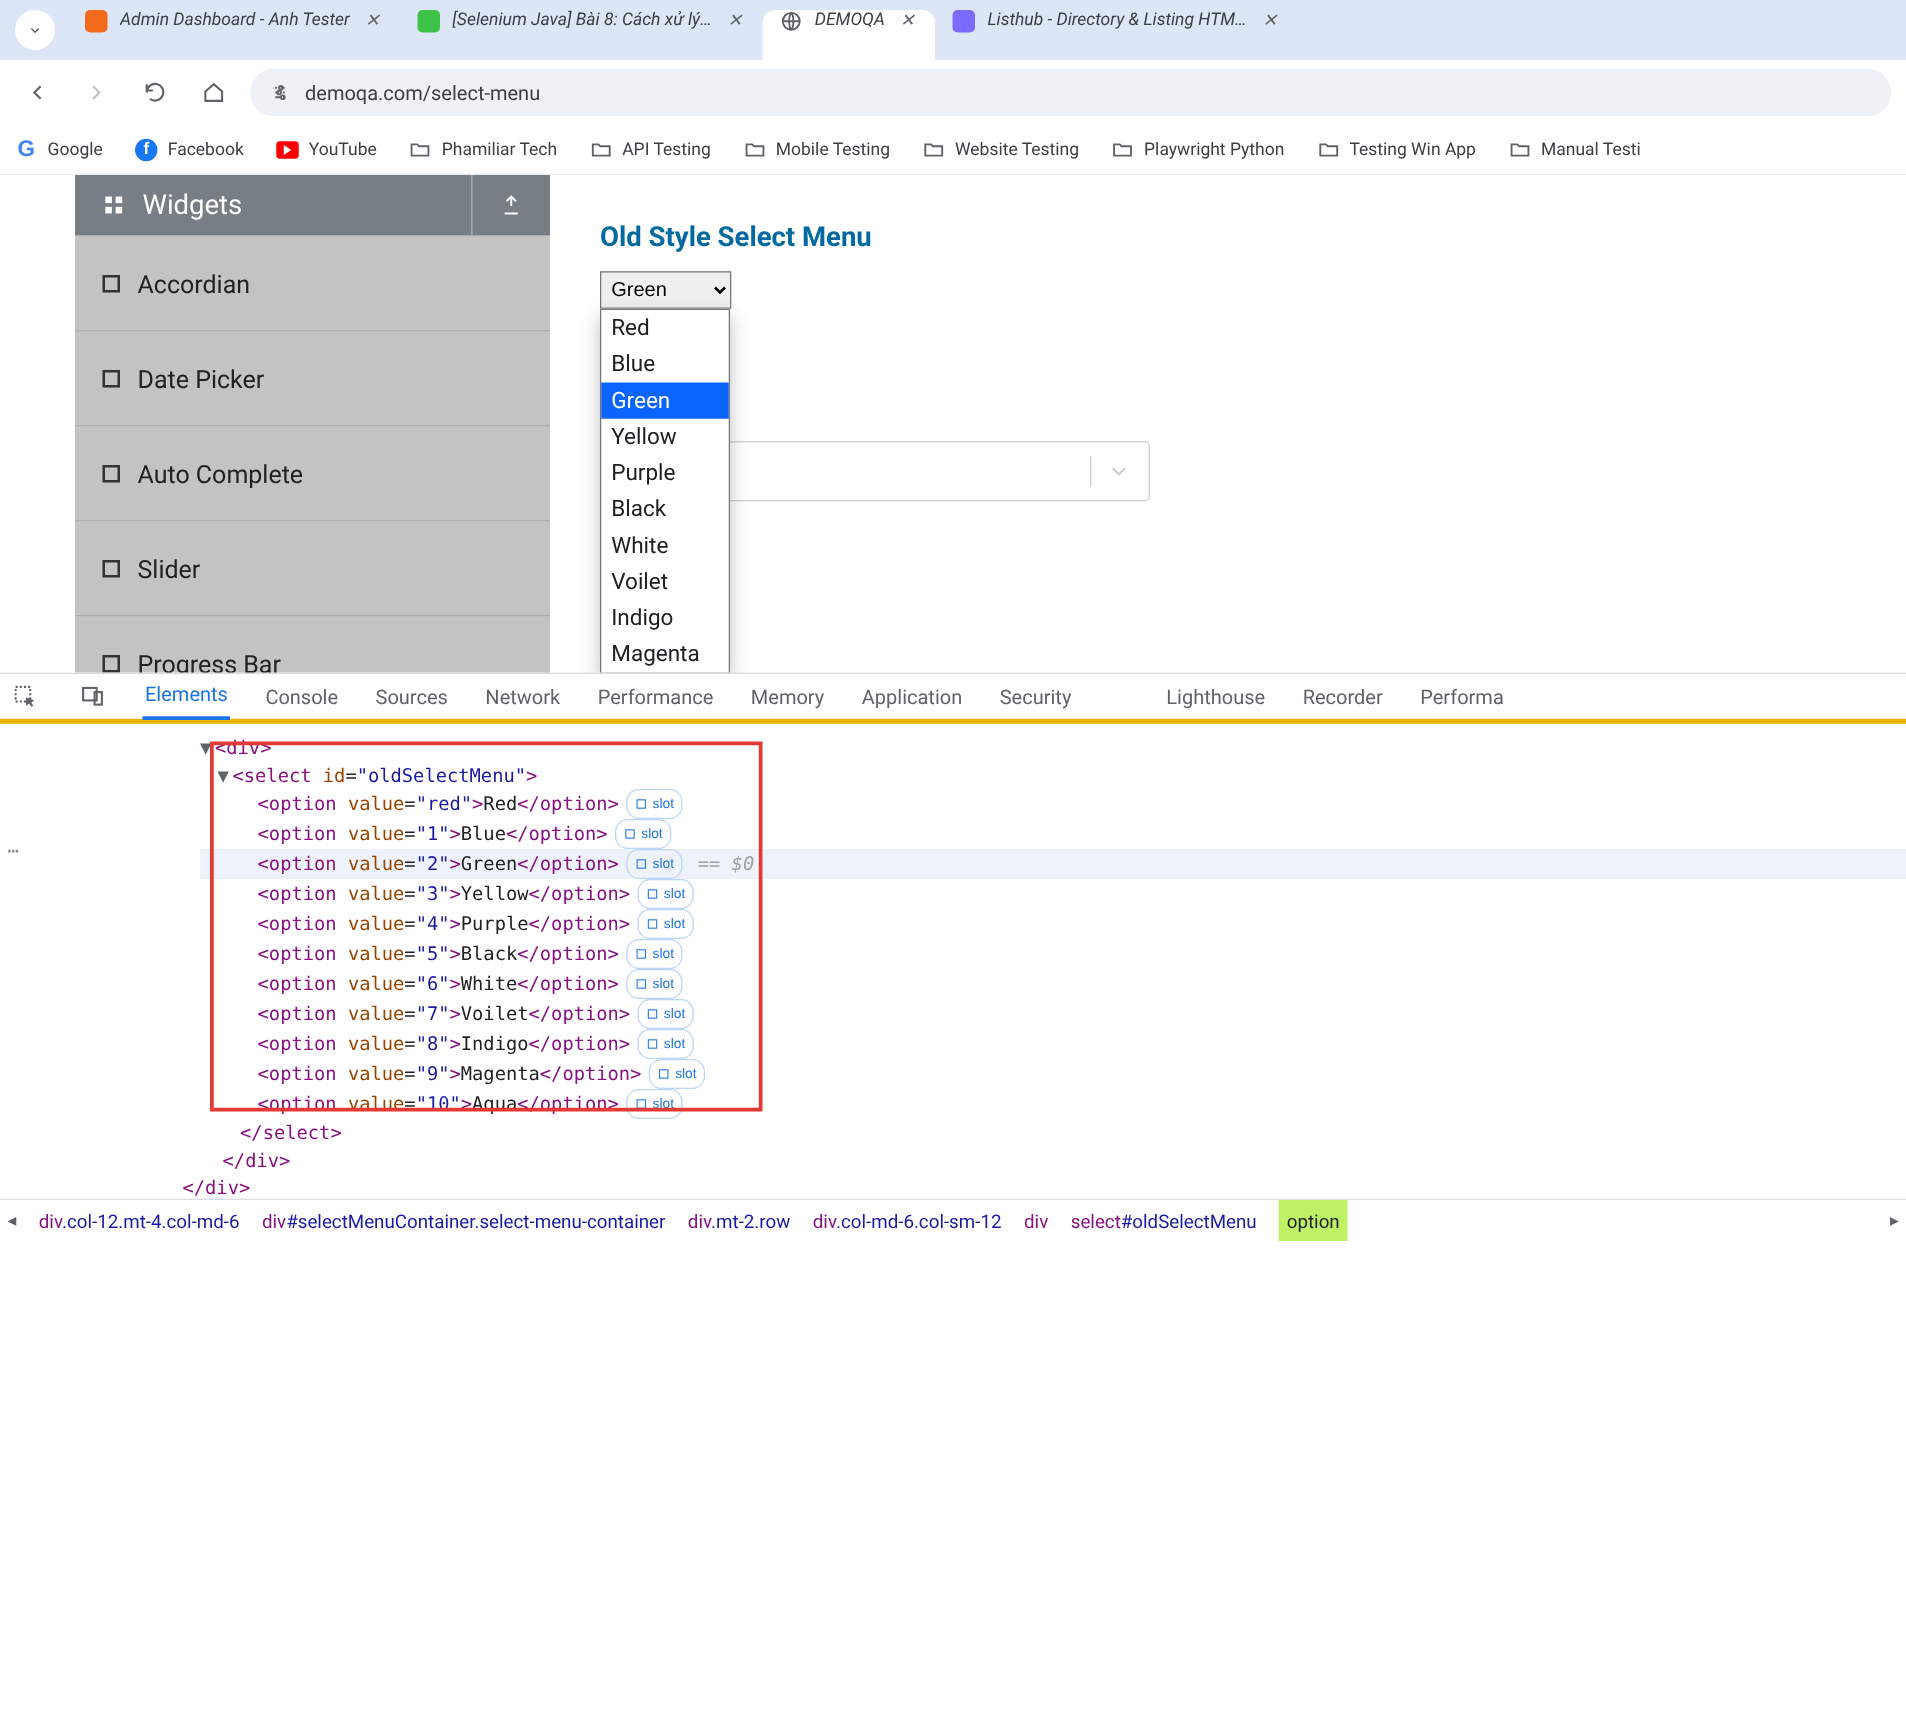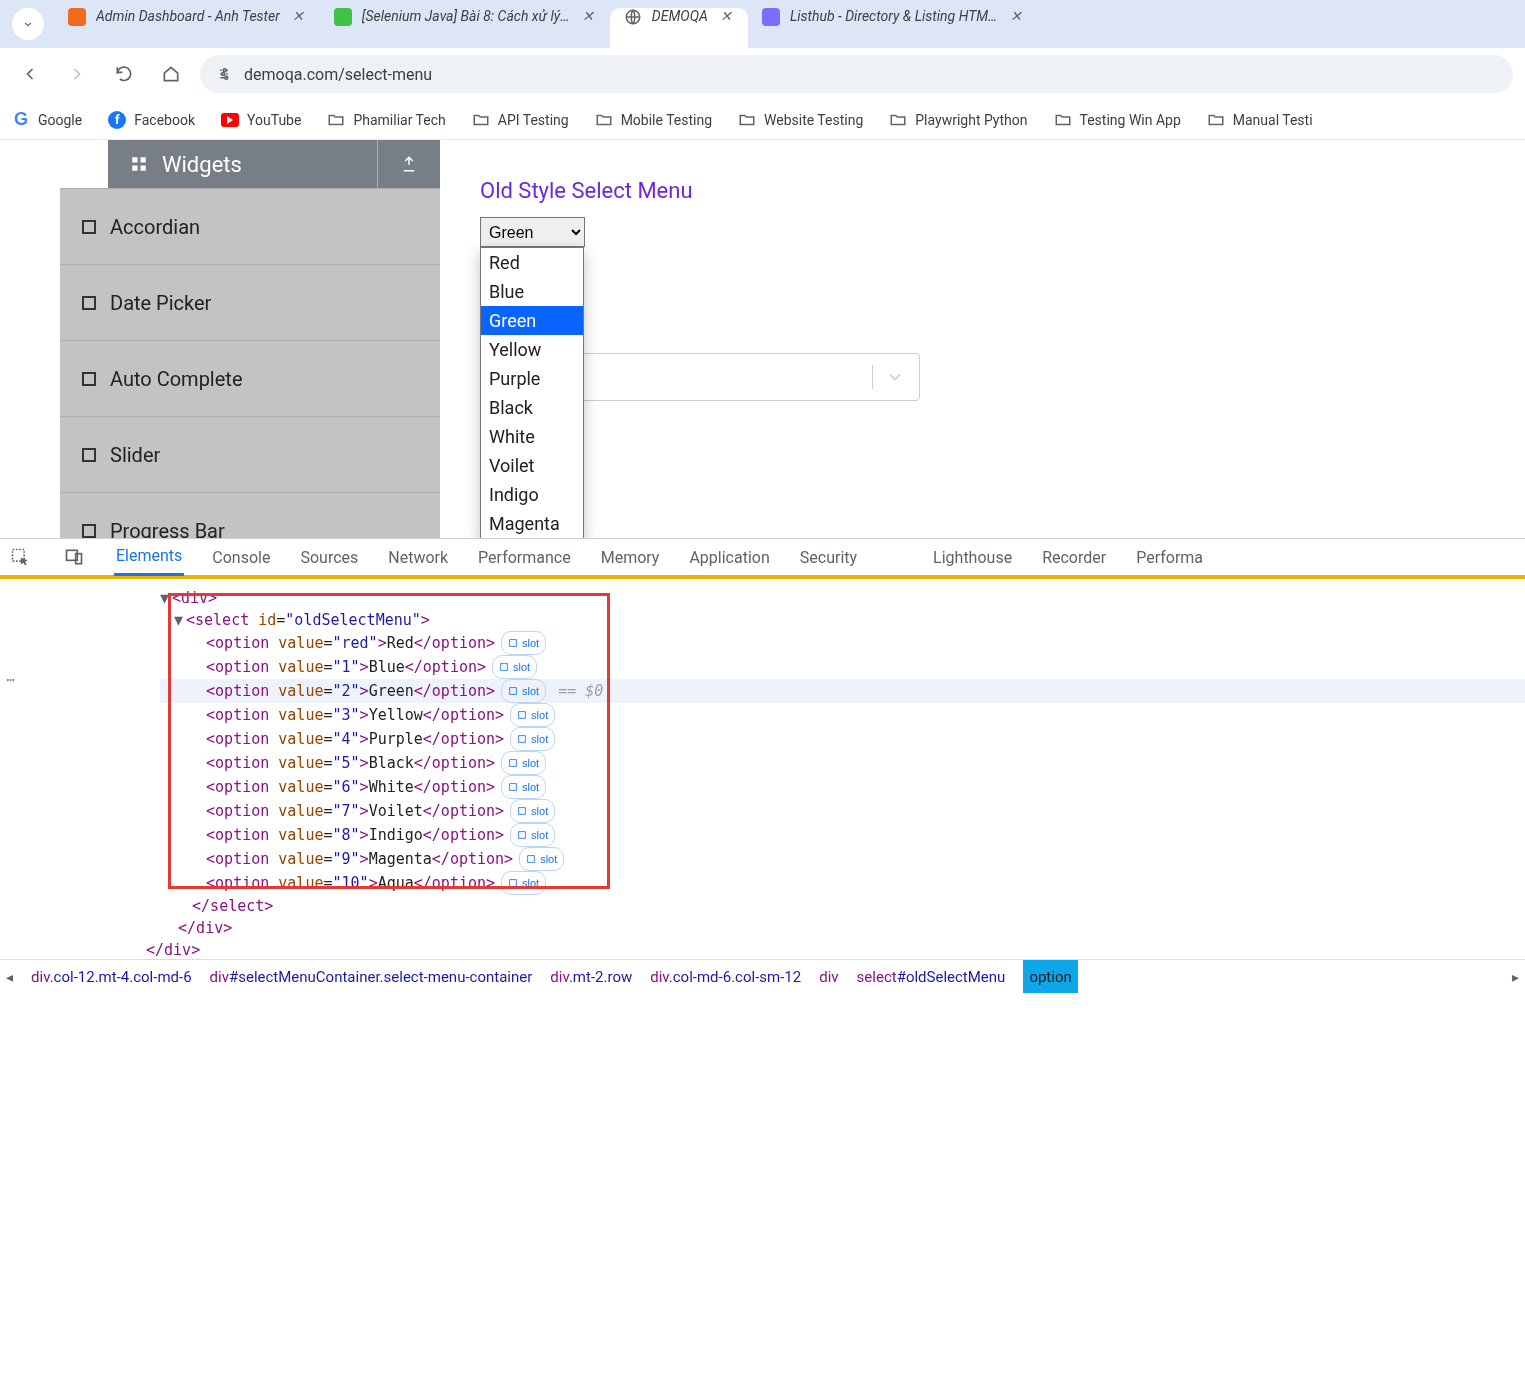--- a/index.html
+++ b/index.html
@@ -21,27 +21,27 @@
   .addr-bar .site-icon { width:20px; height:20px; display:flex; align-items:center; justify-content:center;}
 
   .bookmarks { height:40px; background:#fff; display:flex; align-items:center; padding:0 12px; gap:26px; border-bottom:1px solid #e8eaed; font-size:14px; color:#3c4043; overflow:hidden;}
   .bm { display:flex; align-items:center; gap:8px; cursor:pointer; white-space:nowrap;}
   .bm .bm-icon { width:18px; height:18px; display:flex; align-items:center; justify-content:center; color:#5f6368;}
 
   
   .page { position:relative; height:398px; background:#fff; overflow:hidden;}
   .page-inner { display:flex; padding:0 60px; }
   .sidebar { width:380px; }
-  .sb-head { background:#777e86; height:48px; display:flex; align-items:center; padding:0 22px; gap:14px; color:#fff; font-size:22px;margin-left:48px;}
+  .sb-head { background:#777e86; height:48px; display:flex; align-items:center; padding:0 22px; gap:14px; color:#fff; font-size:22px;}
   .sb-head .export { margin-left:auto; border-left:1px solid rgba(255,255,255,0.4); padding-left:22px; height:48px; display:flex; align-items:center;}
   .sb-item { background:#c3c3c3; border-top:1px solid #aeaeae; height:76px; display:flex; align-items:center; padding:0 22px; gap:14px; font-size:20px; color:#222; }
   .sb-item .sq { width:14px; height:14px; border:2px solid #333; }
 
   .main { flex:1; padding:20px 40px; font-size:19px; }
-  .main h4 { font-weight:400; font-size:22px; color:#6d28d9; margin:18px 0 14px; }
+  .main h4 { font-weight:700; font-size:22px; color:#0369a1; margin:18px 0 14px; }
   .oldselect { position:relative; width:105px; }
   .oldselect select { width:100%; height:30px; font-size:16px; padding:2px 4px; border:1px solid #767676; background:#efefef;}
   .oldselect-listbox { position:absolute; top:30px; left:0; width:104px; background:#fff; border:1px solid #767676; box-shadow:0 6px 14px rgba(0,0,0,0.25); z-index:50;}
   .oldselect-listbox .opt { font-size:18px; padding:4px 8px; cursor:pointer; }
   .oldselect-listbox .opt.sel { background:#0a64ff; color:#fff;}
 
   .section-title { font-weight:700; font-size:21px; margin:24px 0 12px; }
   .react-select-box { border:1px solid #ccc; border-radius:4px; height:48px; display:flex; align-items:center; justify-content:flex-end; padding:0 14px; width:440px;}
   .react-select-box .sep { width:1px; height:24px; background:#ccc; margin:0 12px;}
   .react-select-box .chev { color:#ccc;}
@@ -61,21 +61,21 @@
   .toggle { color:#5f6368; display:inline-block; width:12px;}
   .tag { color:#881280;} .attr-n{color:#994500;} .attr-v{color:#1a1aa6;} .txt{color:#202124;}
   .slot-badge { display:inline-flex; align-items:center; gap:4px; font-size:11px; color:#1a73e8; border:1px solid #bcd4f5; border-radius:10px; padding:0 6px; margin-left:6px; font-family:-apple-system,Arial,sans-serif;}
   .eqsel { color:#9aa0a6; font-style:italic; margin-left:12px;}
   .line.hl { background:#eef3fb;}
   .dots-handle { position:absolute; left:6px; top:92px; color:#888; letter-spacing:2px;}
 
   .dt-crumbs { height:34px; border-top:1px solid #dadce0; display:flex; align-items:center; padding:0 6px; font-size:15px; gap:18px; color:#5f6368; overflow:hidden;}
   .dt-crumbs .seg { cursor:pointer; white-space:nowrap; }
   .dt-crumbs .sel { color:#881280;} .dt-crumbs .idsel{color:#1a1aa6;}
-  .dt-crumbs .last { background:#0ea5e9; color:#202124; padding:18px 6px; border-radius:3px;}
+  .dt-crumbs .last { background:#bef264; color:#202124; padding:18px 6px; border-radius:3px;}
   .dt-crumbs .arrow { color:#5f6368; font-size:14px;}
 
   
   svg { display:block; }
 </style>
 </head>
 <body>
 
 <div class="tab-strip">
   <div class="dropdown-btn">

